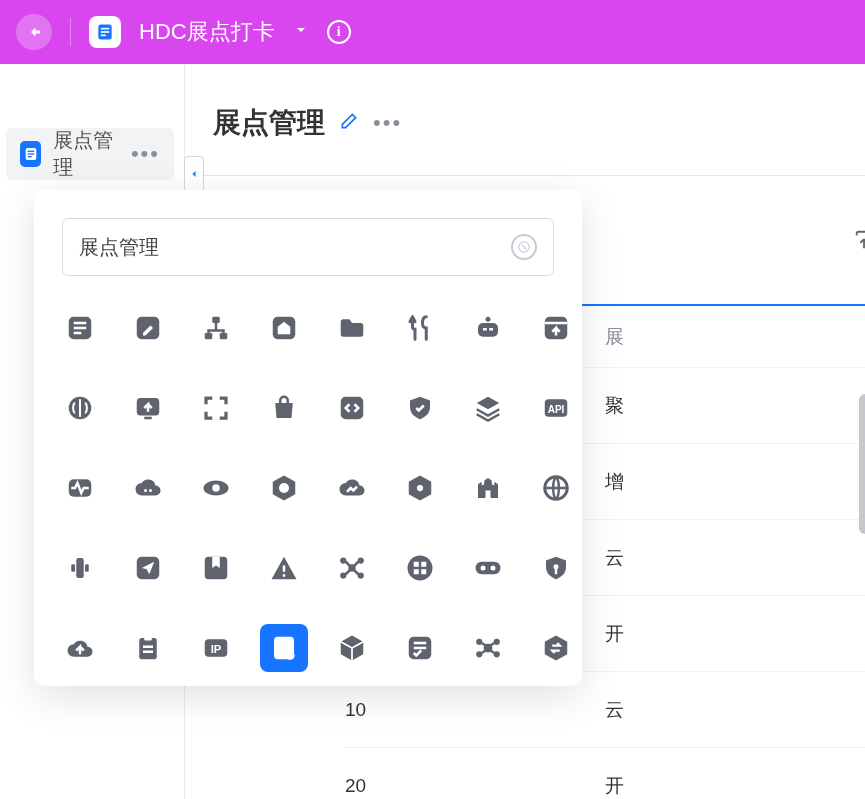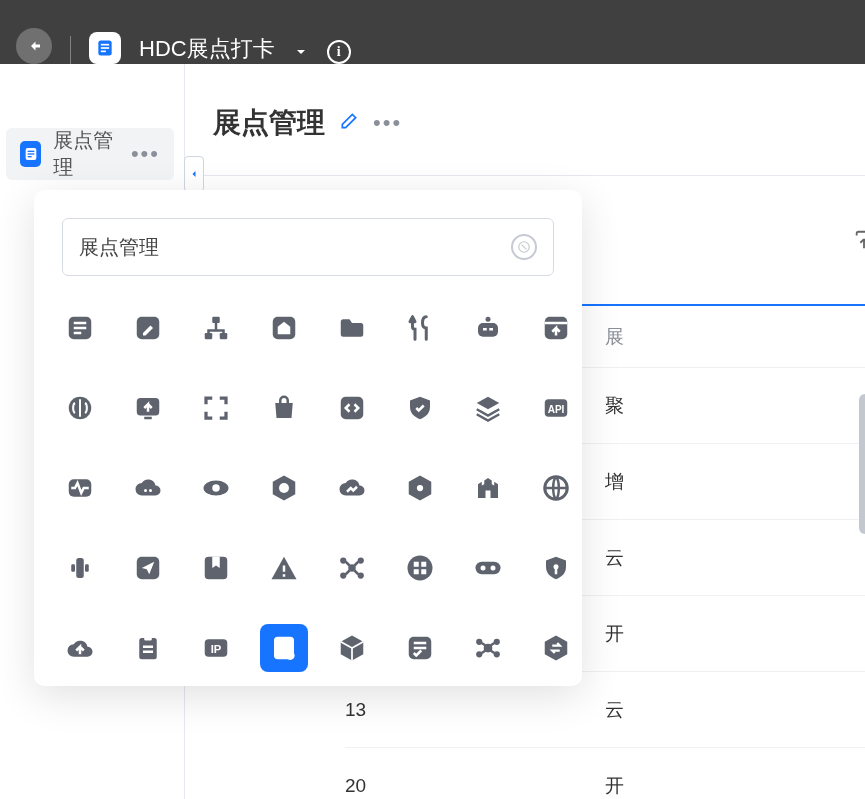--- a/index.html
+++ b/index.html
@@ -9,23 +9,23 @@
     color: #333;
     width: 865px;
     height: 799px;
     overflow: hidden;
     position: relative;
   }
 
   
   .top-header {
     height: 64px;
-    background: #404040;
+    background: #d946ef;
     display: flex;
-    align-items: flex-end;
+    align-items: center;
     padding: 0 16px;
     gap: 18px;
     color: #fff;
   }
   .back-circle {
     width: 36px; height: 36px;
     border-radius: 50%;
     background: rgba(255,255,255,0.25);
     display: flex; align-items: center; justify-content: center;
     cursor: pointer;
@@ -319,21 +319,21 @@
           </div>
           <div class="td-row">
             <div class="td-cell">15</div>
             <div class="td-cell">云</div>
           </div>
           <div class="td-row">
             <div class="td-cell">14</div>
             <div class="td-cell">开</div>
           </div>
           <div class="td-row">
-            <div class="td-cell">13</div>
+            <div class="td-cell">10</div>
             <div class="td-cell">云</div>
           </div>
           <div class="td-row">
             <div class="td-cell">20</div>
             <div class="td-cell">开</div>
           </div>
         </div>
     </div>
 
     <div class="scroll-hint"></div>

